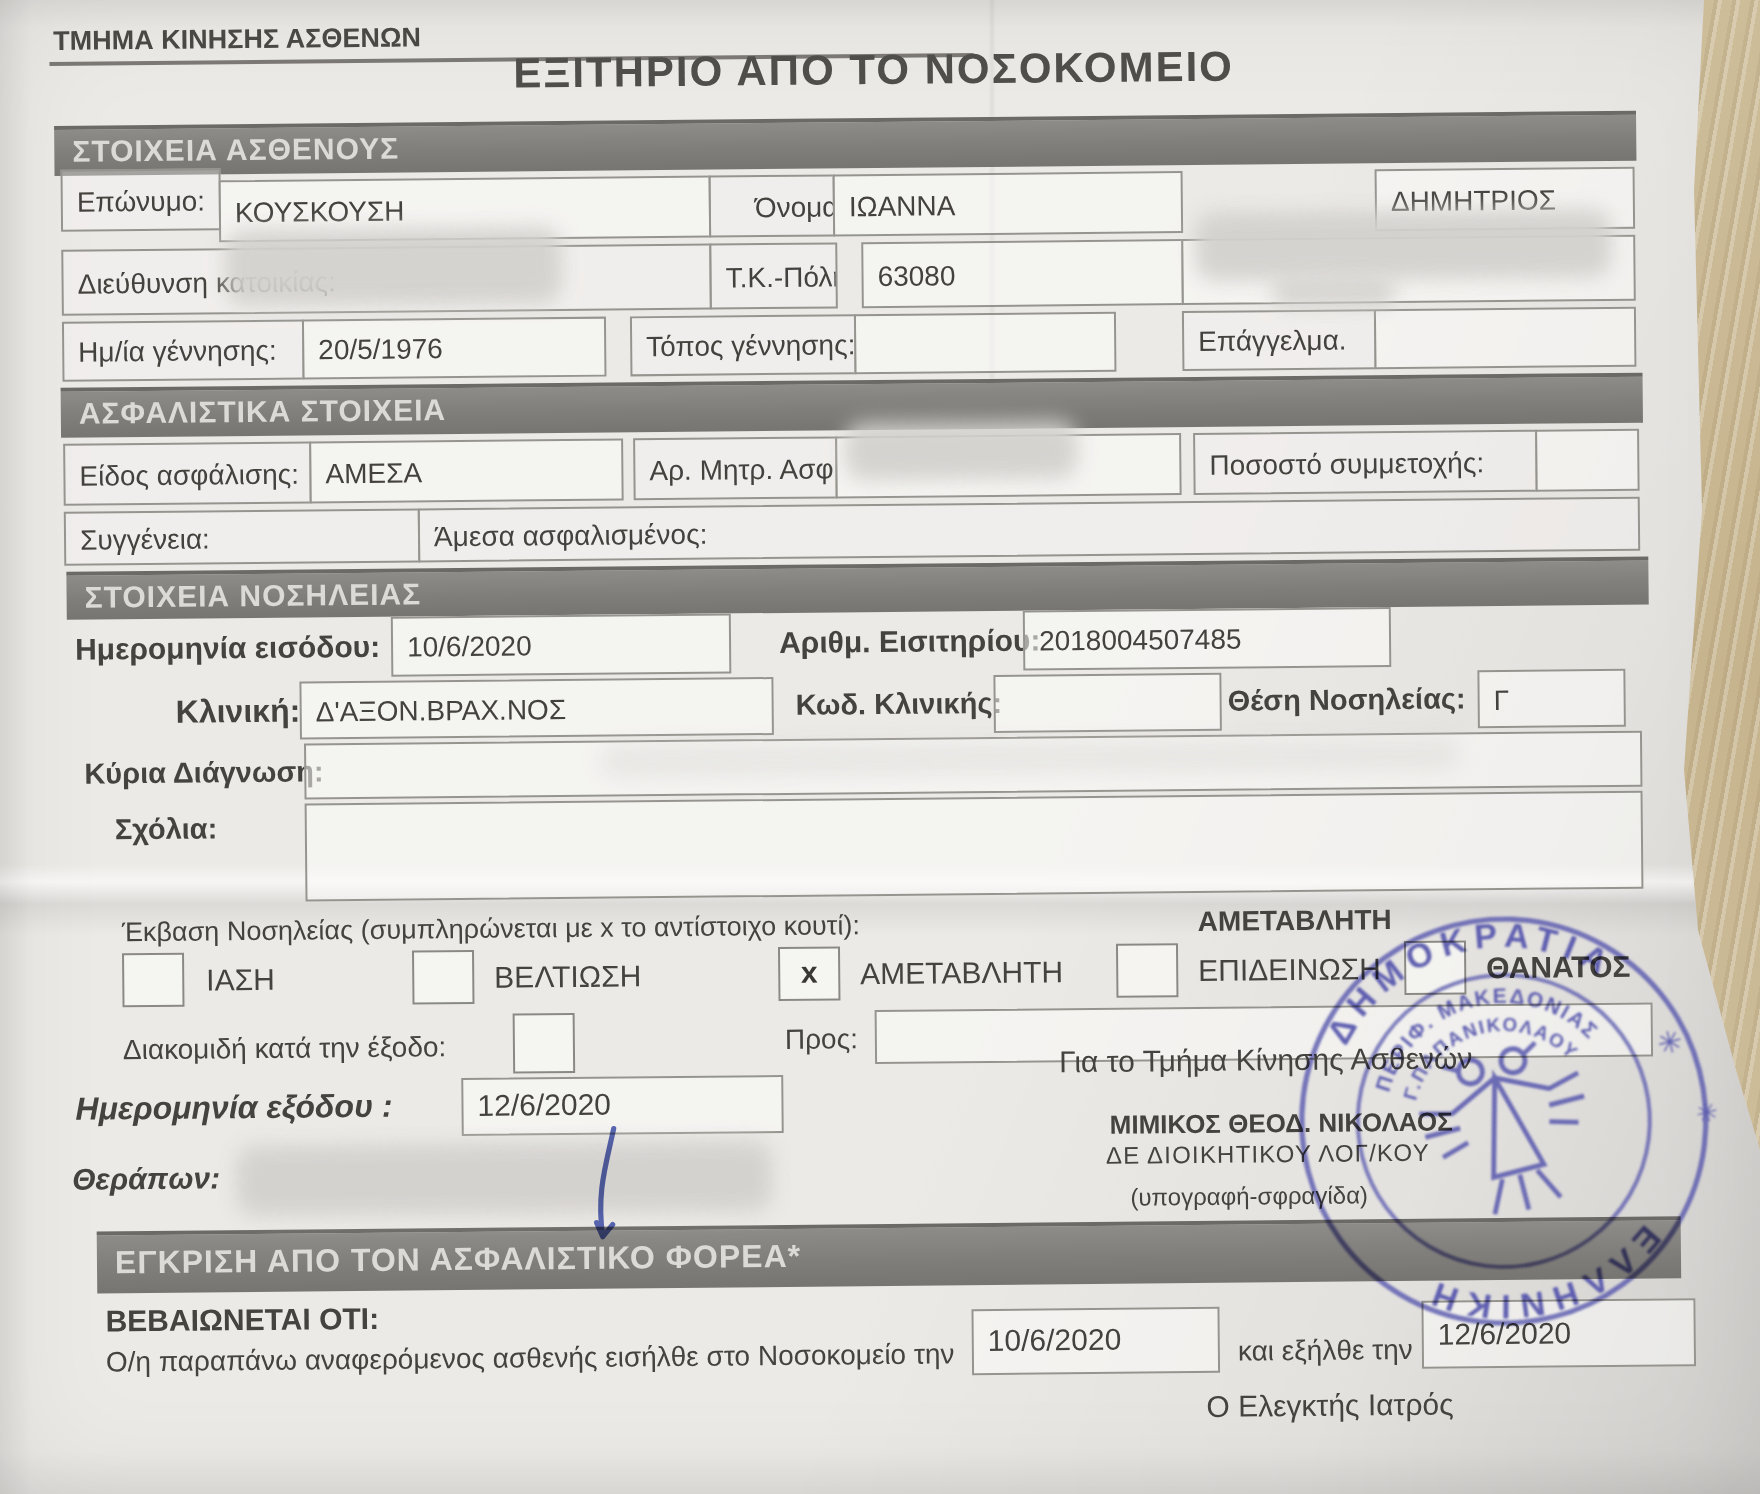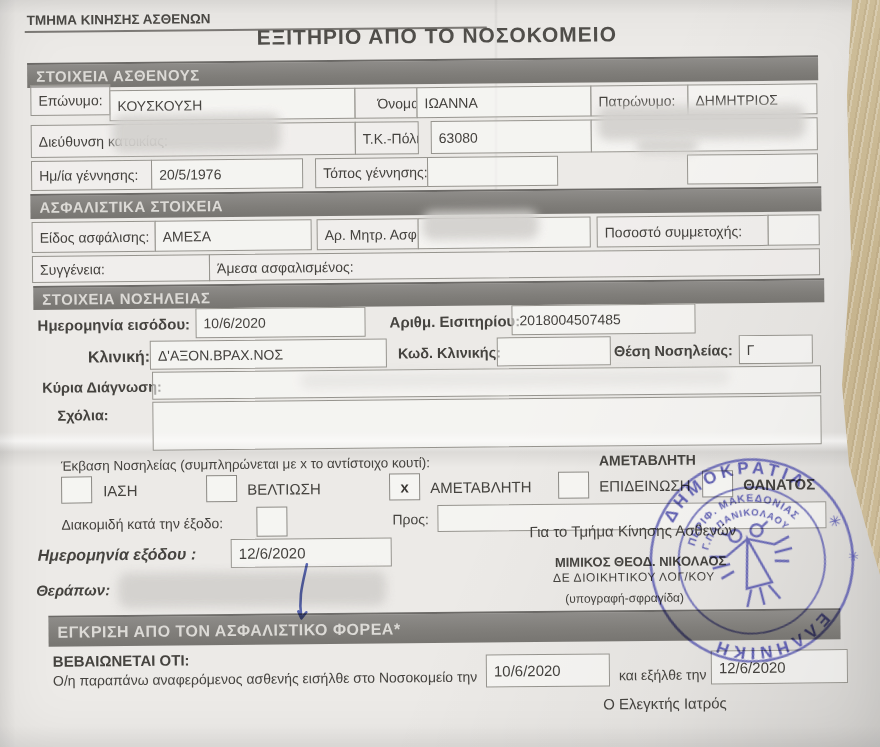--- a/index.html
+++ b/index.html
@@ -73,32 +73,32 @@
   <div class="hline" style="left:28px;top:27px;width:462px;height:1.8px;opacity:.75;"></div>
 
   <div class="txt" style="left:0;top:24px;width:880px;text-align:center;font-size:21px;font-weight:600;color:#504e4a;letter-spacing:1px;">ΕΞΙΤΗΡΙΟ ΑΠΟ ΤΟ ΝΟΣΟΚΟΜΕΙΟ</div>
 
   <div class="bar" style="left:30px;top:59px;width:791px;height:25px;">ΣΤΟΙΧΕΙΑ ΑΣΘΕΝΟΥΣ</div>
 
   <div class="cell lblcell" style="left:33px;top:81px;width:80px;height:31px;">Επώνυμο:</div>
   <div class="cell" style="left:112px;top:87px;width:246px;height:31px;">ΚΟΥΣΚΟΥΣΗ</div>
   <div class="cell lblcell" style="left:357px;top:87px;width:63px;height:31px;padding-left:22px;">Όνομα:</div>
   <div class="cell" style="left:419px;top:87px;width:175px;height:31px;">ΙΩΑΝΝΑ</div>
-  <div class="cell lblcell" style="left:593px;top:87px;width:98px;height:31px;">Πατρώνυμο:</div>
   <div class="cell" style="left:690px;top:87px;width:130px;height:31px;">ΔΗΜΗΤΡΙΟΣ</div>
 
   <div class="cell lblcell" style="left:33px;top:121px;width:325px;height:33px;">Διεύθυνση κατοικίας:</div>
   <div class="cell lblcell" style="left:357px;top:121px;width:64px;height:33px;">Τ.Κ.-Πόλη:</div>
   <div class="cell" style="left:433px;top:121px;width:161px;height:33px;">63080</div>
   <div class="cell" style="left:593px;top:121px;width:227px;height:33px;"></div>
 
   <div class="cell lblcell" style="left:33px;top:157px;width:121px;height:30px;">Ημ/ία γέννησης:</div>
   <div class="cell" style="left:153px;top:157px;width:152px;height:30px;">20/5/1976</div>
   <div class="cell lblcell" style="left:317px;top:157px;width:113px;height:30px;">Τόπος γέννησης:</div>
   <div class="cell" style="left:429px;top:157px;width:131px;height:30px;"></div>
+  <div class="cell lblcell" style="left:593px;top:157px;width:97px;height:30px;">Επάγγελμα.</div>
   <div class="cell" style="left:689px;top:157px;width:131px;height:30px;"></div>
 
   <div class="bar" style="left:32px;top:190px;width:791px;height:25px;">ΑΣΦΑΛΙΣΤΙΚΑ ΣΤΟΙΧΕΙΑ</div>
 
   <div class="cell lblcell" style="left:33px;top:218px;width:124px;height:31px;">Είδος ασφάλισης:</div>
   <div class="cell" style="left:156px;top:218px;width:157px;height:31px;">ΑΜΕΣΑ</div>
   <div class="cell lblcell" style="left:318px;top:218px;width:102px;height:31px;">Αρ. Μητρ. Ασφ:</div>
   <div class="cell" style="left:419px;top:218px;width:173px;height:31px;"></div>
   <div class="cell lblcell" style="left:598px;top:218px;width:172px;height:31px;">Ποσοστό συμμετοχής:</div>
   <div class="cell" style="left:769px;top:218px;width:52px;height:31px;"></div>

